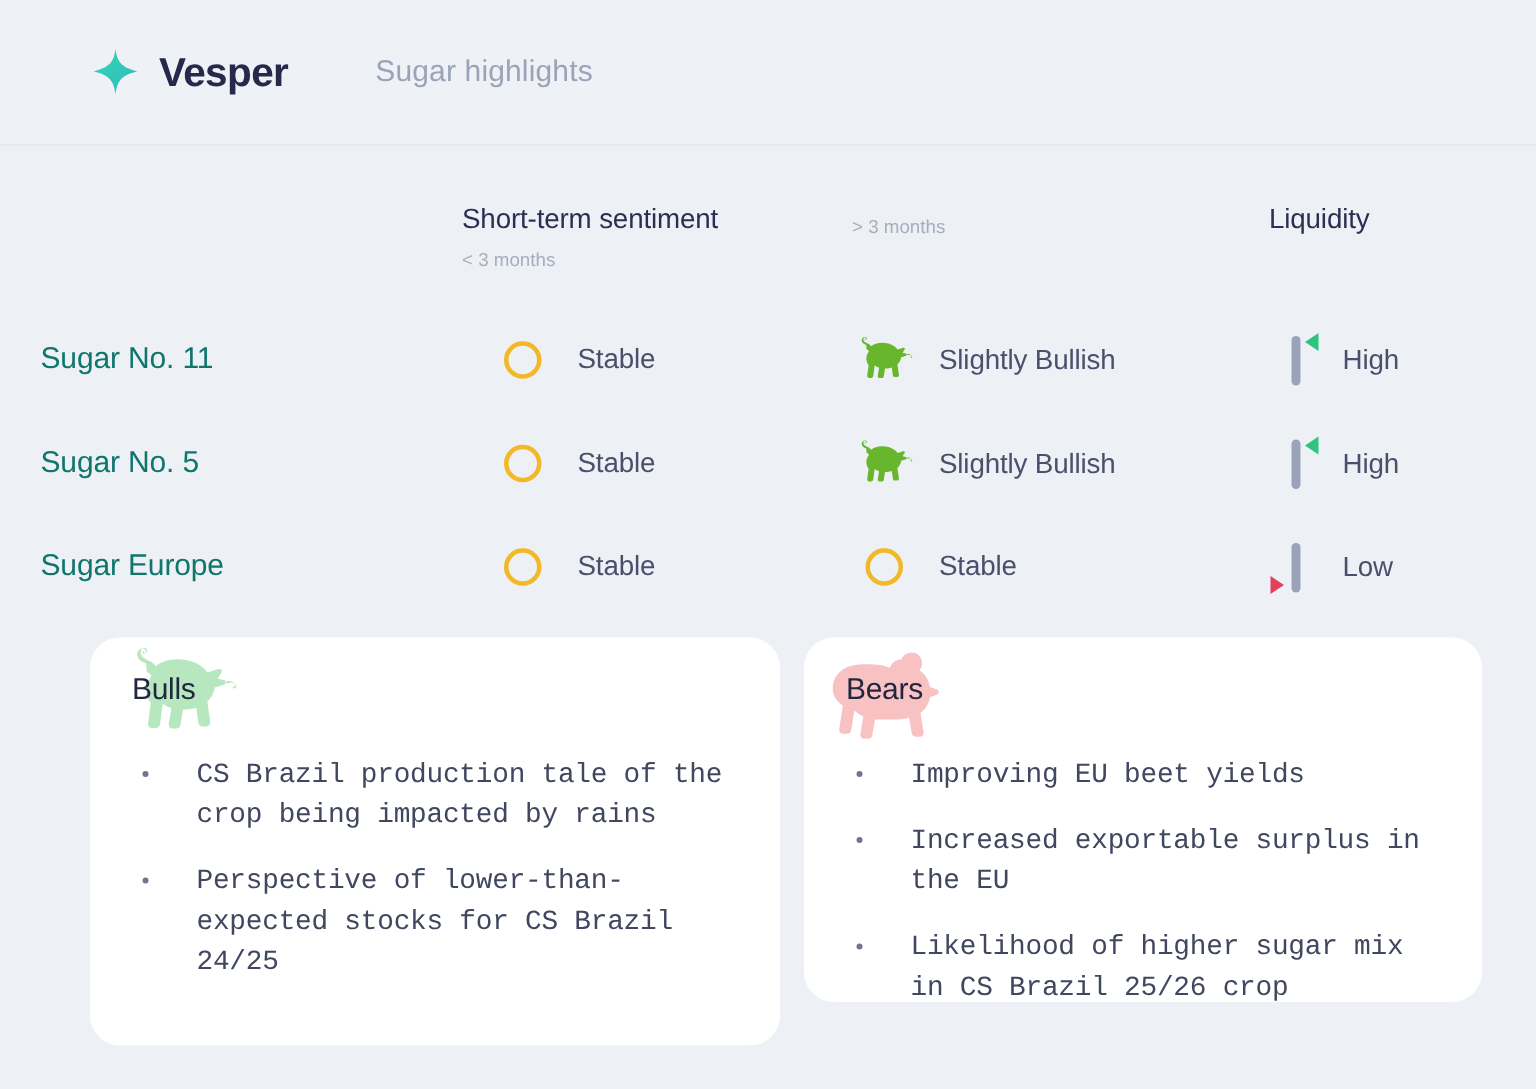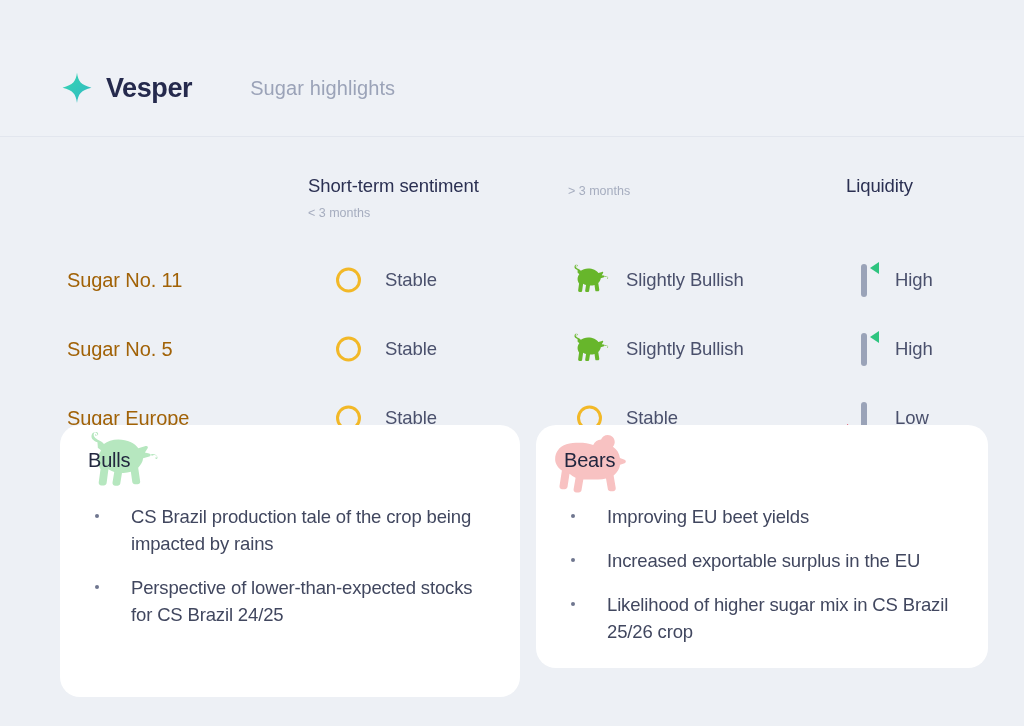--- a/index.html
+++ b/index.html
@@ -18,21 +18,20 @@
 
   
   .header {
     height: 97px;
     box-sizing: border-box;
     display: flex;
     align-items: center;
     padding-left: 60px;
     border-bottom: 1px solid #e2e6ee;
     background: #eef1f6;
-    margin-top: 40px;
   }
   .brand {
     display: flex;
     align-items: center;
     gap: 12px;
   }
   .logo-star {
     width: 34px;
     height: 34px;
     display: block;
@@ -82,24 +81,23 @@
   .row {
     position: relative;
     height: 69px;
   }
   .row-label {
     position: absolute;
     left: 27px;
     top: 50%;
     transform: translateY(-50%);
     font-size: 20px;
-    color: #a16207;
+    color: #0f766e;
     white-space: nowrap;
     letter-spacing: -0.1px;
-    margin-left: 40px;
   }
   .cell {
     position: absolute;
     top: 50%;
     transform: translateY(-50%);
     display: flex;
     align-items: center;
     gap: 14px;
   }
   .cell-short { left: 325px; }
@@ -215,20 +213,21 @@
     left: 28px;
     top: 24px;
     font-size: 20px;
     color: #22273f;
     letter-spacing: -0.2px;
   }
   .bullets {
     list-style: none;
     margin: 0;
     padding: 0 26px 0 34px;
+    font-family: Liberation Mono, monospace;
   }
   .bullets li {
     position: relative;
     padding-left: 37px;
     margin-bottom: 17px;
     font-size: 18.5px;
     line-height: 27px;
     color: #41475f;
     letter-spacing: -0.15px;
   }

